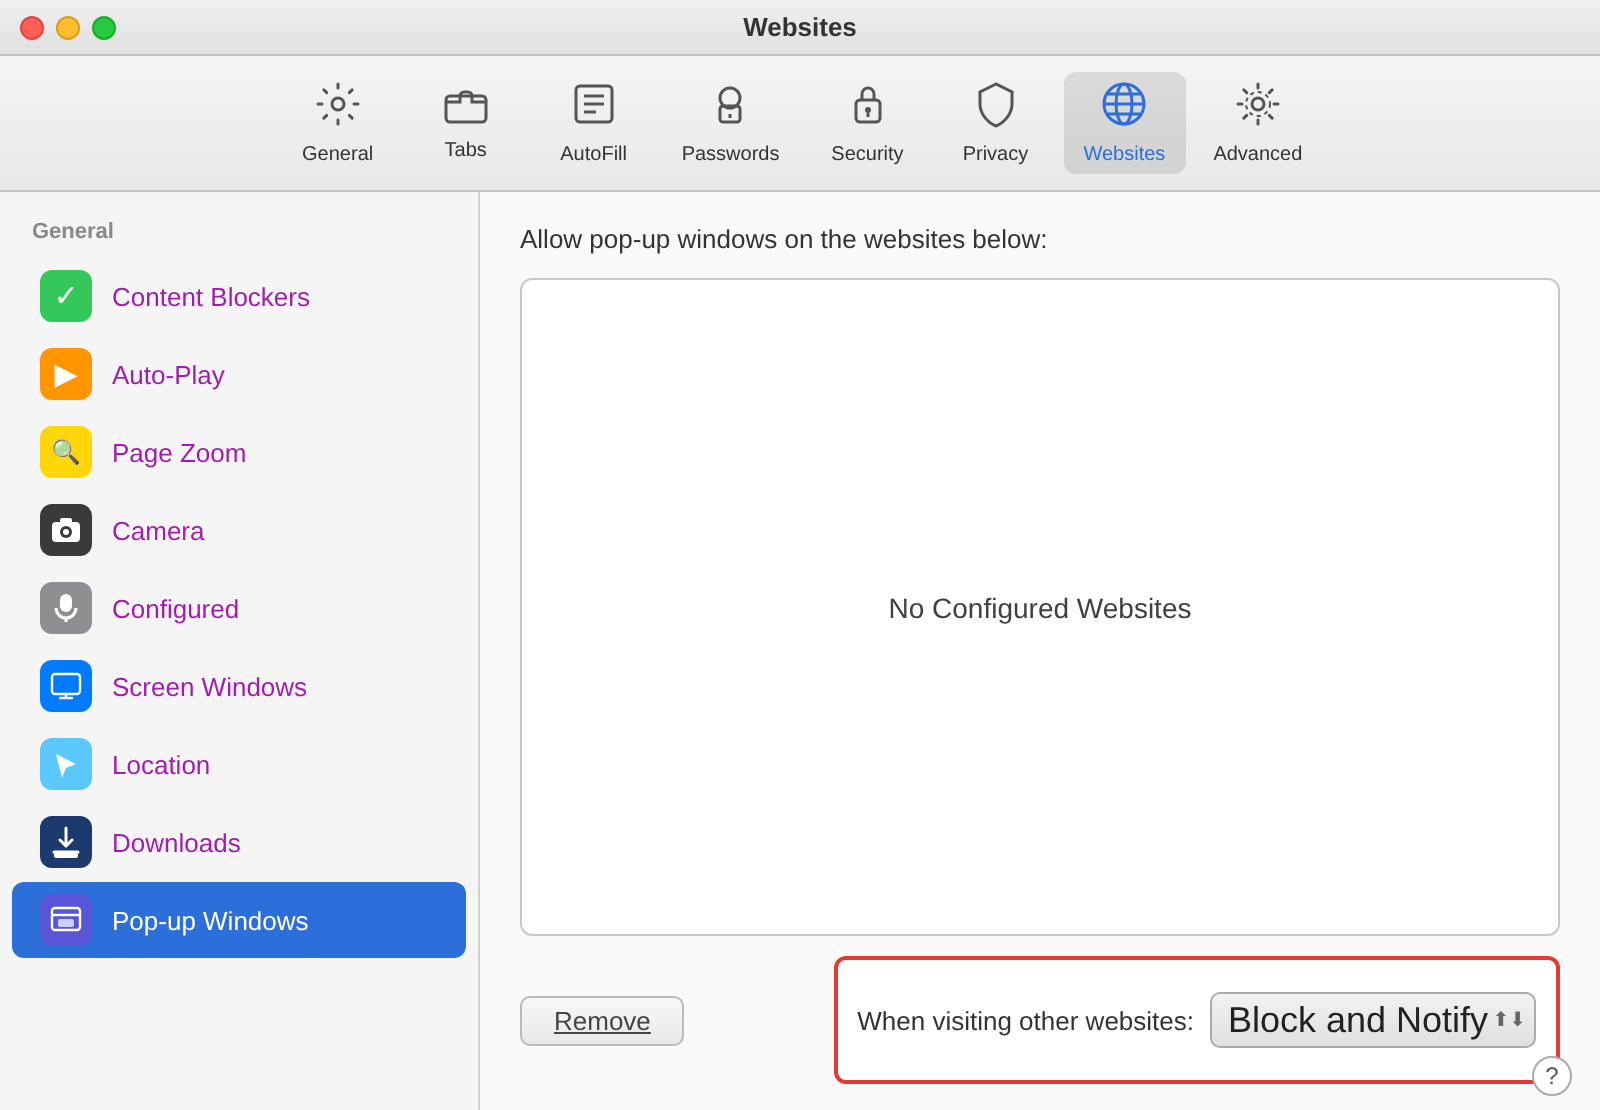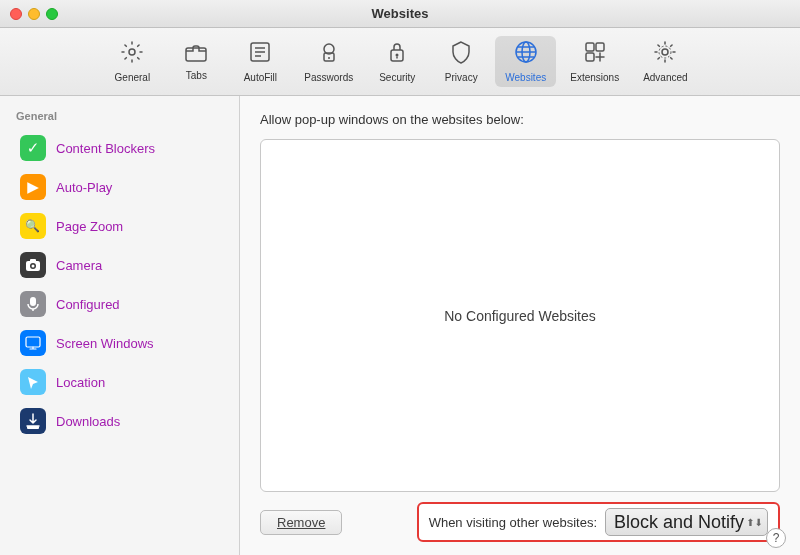--- a/index.html
+++ b/index.html
@@ -185,21 +185,21 @@
       color: #444;
       cursor: pointer;
       text-decoration: underline;
     }
     .visiting-control {
       display: flex;
       align-items: center;
       gap: 8px;
       border: 2px solid #e53935;
       border-radius: 6px;
-      padding: 4px 10px;
+      padding: 16px 10px;
       background: white;
     }
     .visiting-label {
       font-size: 13px;
       color: #333;
     }
     .select-wrapper {
       position: relative;
       display: inline-flex;
       align-items: center;
@@ -332,31 +332,20 @@
         <circle cx="12" cy="12" r="10" stroke="#2c6fda" stroke-width="1.5"></circle>
         <ellipse cx="12" cy="12" rx="4" ry="10" stroke="#2c6fda" stroke-width="1.5"></ellipse>
         <line x1="2" y1="12" x2="22" y2="12" stroke="#2c6fda" stroke-width="1.5"></line>
         <line x1="4" y1="7" x2="20" y2="7" stroke="#2c6fda" stroke-width="1.5"></line>
         <line x1="4" y1="17" x2="20" y2="17" stroke="#2c6fda" stroke-width="1.5"></line>
       </svg>
     </div>
     <span class="toolbar-label">Websites</span>
   </div>
 
-  <div class="toolbar-item">
-    <div class="toolbar-icon">
-      <svg width="24" height="24" viewBox="0 0 24 24" fill="none">
-        <rect x="3" y="3" width="8" height="8" rx="1.5" stroke="#555" stroke-width="1.5"></rect>
-        <rect x="13" y="3" width="8" height="8" rx="1.5" stroke="#555" stroke-width="1.5"></rect>
-        <rect x="3" y="13" width="8" height="8" rx="1.5" stroke="#555" stroke-width="1.5"></rect>
-        <path d="M17 13v8M13 17h8" stroke="#555" stroke-width="1.5" stroke-linecap="round"></path>
-      </svg>
-    </div>
-    <span class="toolbar-label">Extensions</span>
-  </div>
 
   <div class="toolbar-item">
     <div class="toolbar-icon">
       <svg width="24" height="24" viewBox="0 0 24 24" fill="none">
         <circle cx="12" cy="12" r="3" stroke="#555" stroke-width="1.5"></circle>
         <path d="M12 2v2M12 20v2M2 12h2M20 12h2M4.93 4.93l1.41 1.41M17.66 17.66l1.41 1.41M4.93 19.07l1.41-1.41M17.66 6.34l1.41-1.41" stroke="#555" stroke-width="1.5" stroke-linecap="round"></path>
         <circle cx="12" cy="12" r="6" stroke="#555" stroke-width="1" stroke-dasharray="2 2"></circle>
       </svg>
     </div>
     <span class="toolbar-label">Advanced</span>
@@ -430,20 +419,30 @@
         <svg width="14" height="16" viewBox="0 0 14 16" fill="none">
           <path d="M7 1v9M4 7l3 3 3-3" stroke="white" stroke-width="1.5" stroke-linecap="round" stroke-linejoin="round"></path>
           <path d="M1 13h12" stroke="white" stroke-width="1.5" stroke-linecap="round"></path>
           <rect x="1" y="13" width="12" height="3" rx="1" fill="white"></rect>
         </svg>
       </div>
       <span class="sidebar-item-label">Downloads</span>
     </div>
 
 
+    <div class="sidebar-item active">
+      <div class="sidebar-icon icon-purple">
+        <svg width="16" height="14" viewBox="0 0 16 14" fill="none">
+          <rect x="1" y="1" width="14" height="11" rx="1.5" stroke="white" stroke-width="1.2"></rect>
+          <line x1="1" y1="4.5" x2="15" y2="4.5" stroke="white" stroke-width="1.2"></line>
+          <rect x="4" y="6.5" width="8" height="4" rx="1" fill="white" opacity="0.7"></rect>
+        </svg>
+      </div>
+      <span class="sidebar-item-label">Pop-up Windows</span>
+    </div>
   </div>
 
   <div class="content-wrapper">
     <div class="content-panel">
       <div class="content-description">Allow pop-up windows on the websites below:</div>
       <div class="websites-list">
         <span class="no-websites-text">No Configured Websites</span>
       </div>
       <div class="bottom-bar">
         <button class="remove-button">Remove</button>

